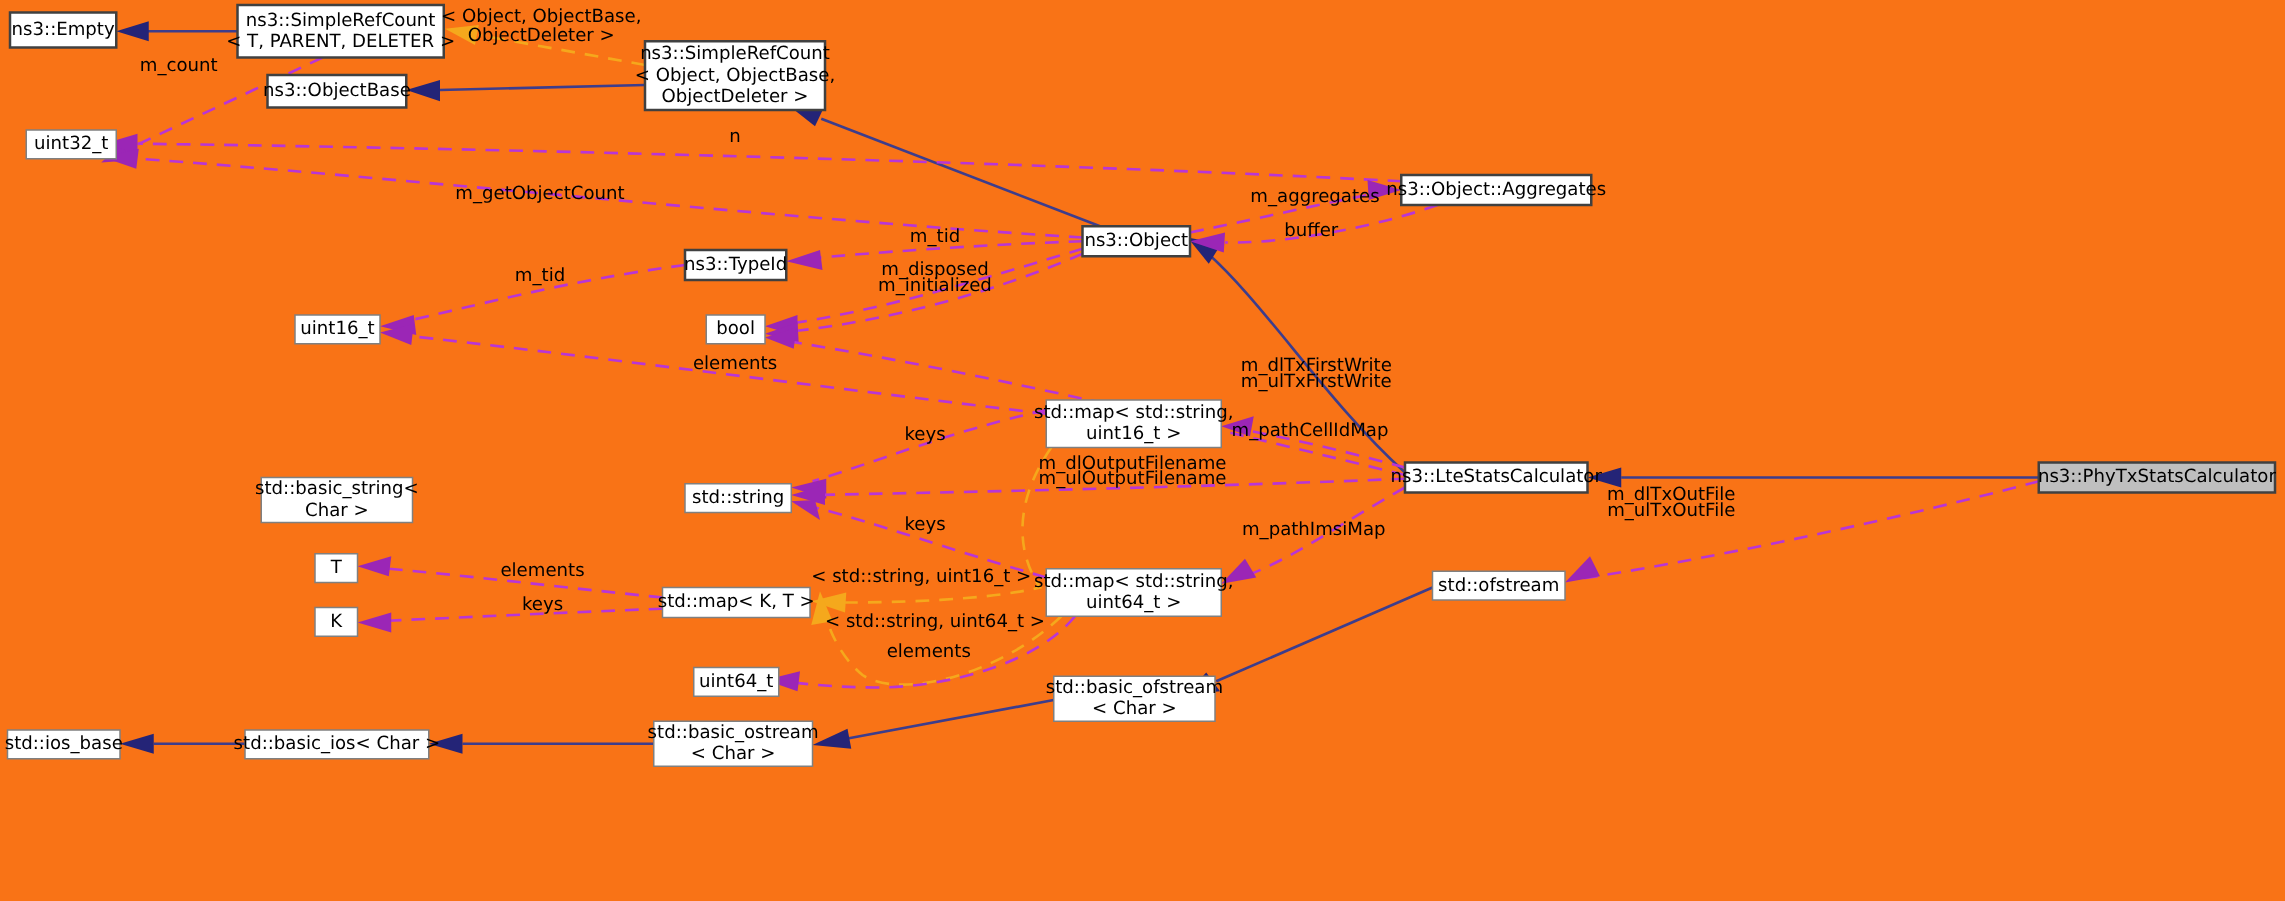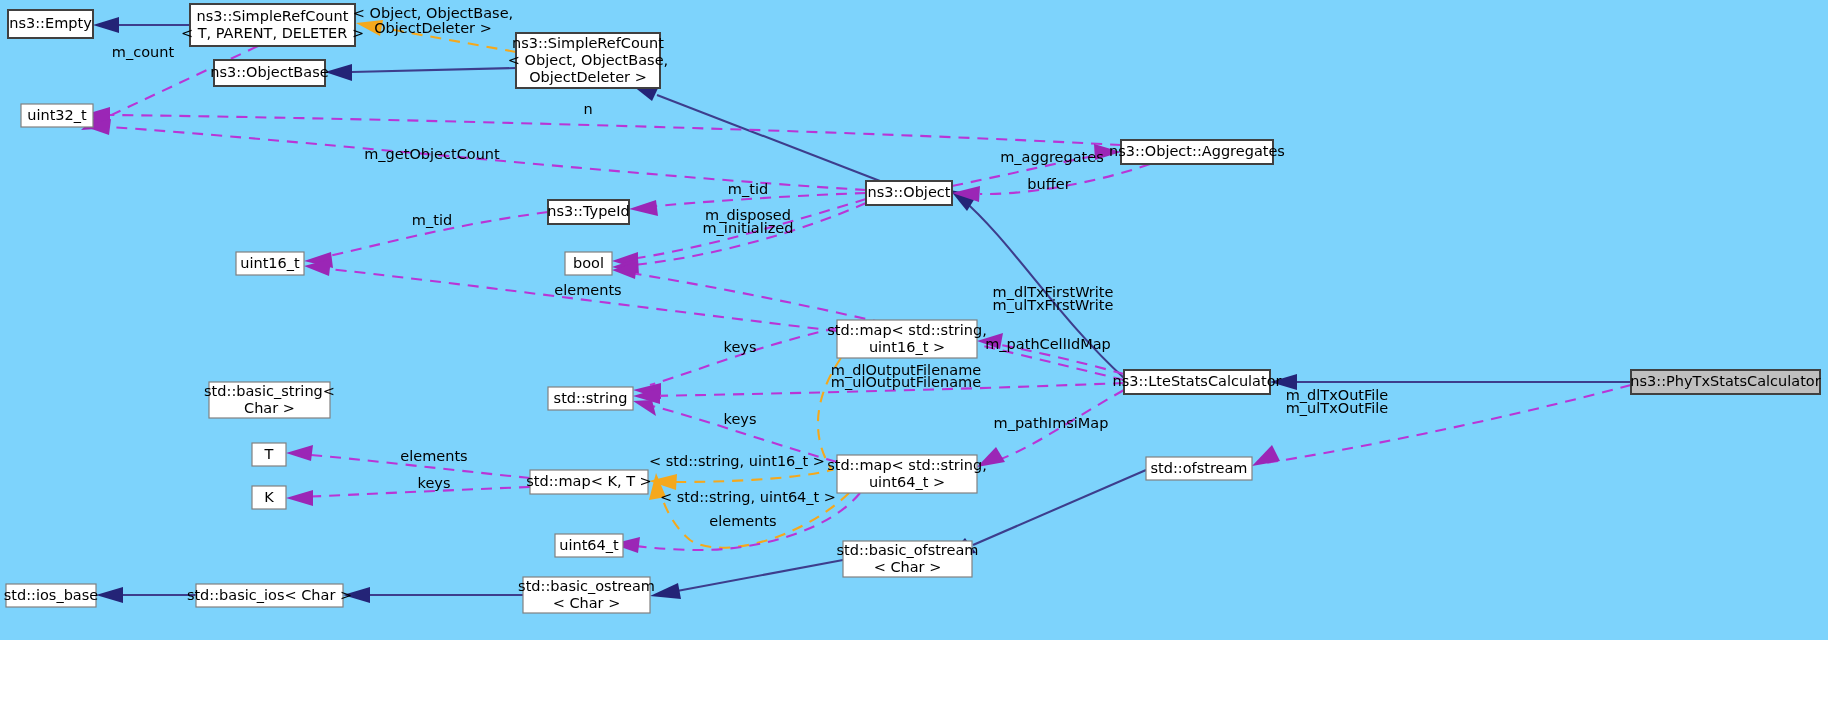--- a/index.html
+++ b/index.html
@@ -1,17 +1,17 @@
 <!DOCTYPE html>
 <html><head>
 <meta charset="utf-8">
 <style>
   html,body{margin:0;padding:0;background:#ffffff;}
   body{font-family:"DejaVu Sans","Liberation Sans",sans-serif;}
-  #stage{position:relative;width:1828px;height:640px;background:#7dd3fc;overflow:hidden;}
+  #stage{position:relative;width:1828px;height:721px;background:#f97316;overflow:hidden;}
   svg{position:absolute;left:0;top:0;width:1828px;height:721px;}
   .node-box{fill:#ffffff;stroke:#808080;stroke-width:1.2;}
   .node-box.strong{stroke:#404040;stroke-width:2;}
   .node-box.hl{fill:#bfbfbf;stroke:#404040;stroke-width:2;}
   .node-label{font-family:"DejaVu Sans","Liberation Sans",sans-serif;font-size:14.5px;fill:#000000;text-anchor:middle;dominant-baseline:middle;}
   .edge-inherit{stroke:#3d3d8c;stroke-width:2.1;fill:none;}
   .edge-usage{stroke:#b935d6;stroke-width:2.1;fill:none;stroke-dasharray:11 8;}
   .edge-tmpl{stroke:#f5a81c;stroke-width:2.1;fill:none;stroke-dasharray:11 8;}
   .ar-inherit{fill:#242477;}
   .ar-usage{fill:#9b26b6;}

